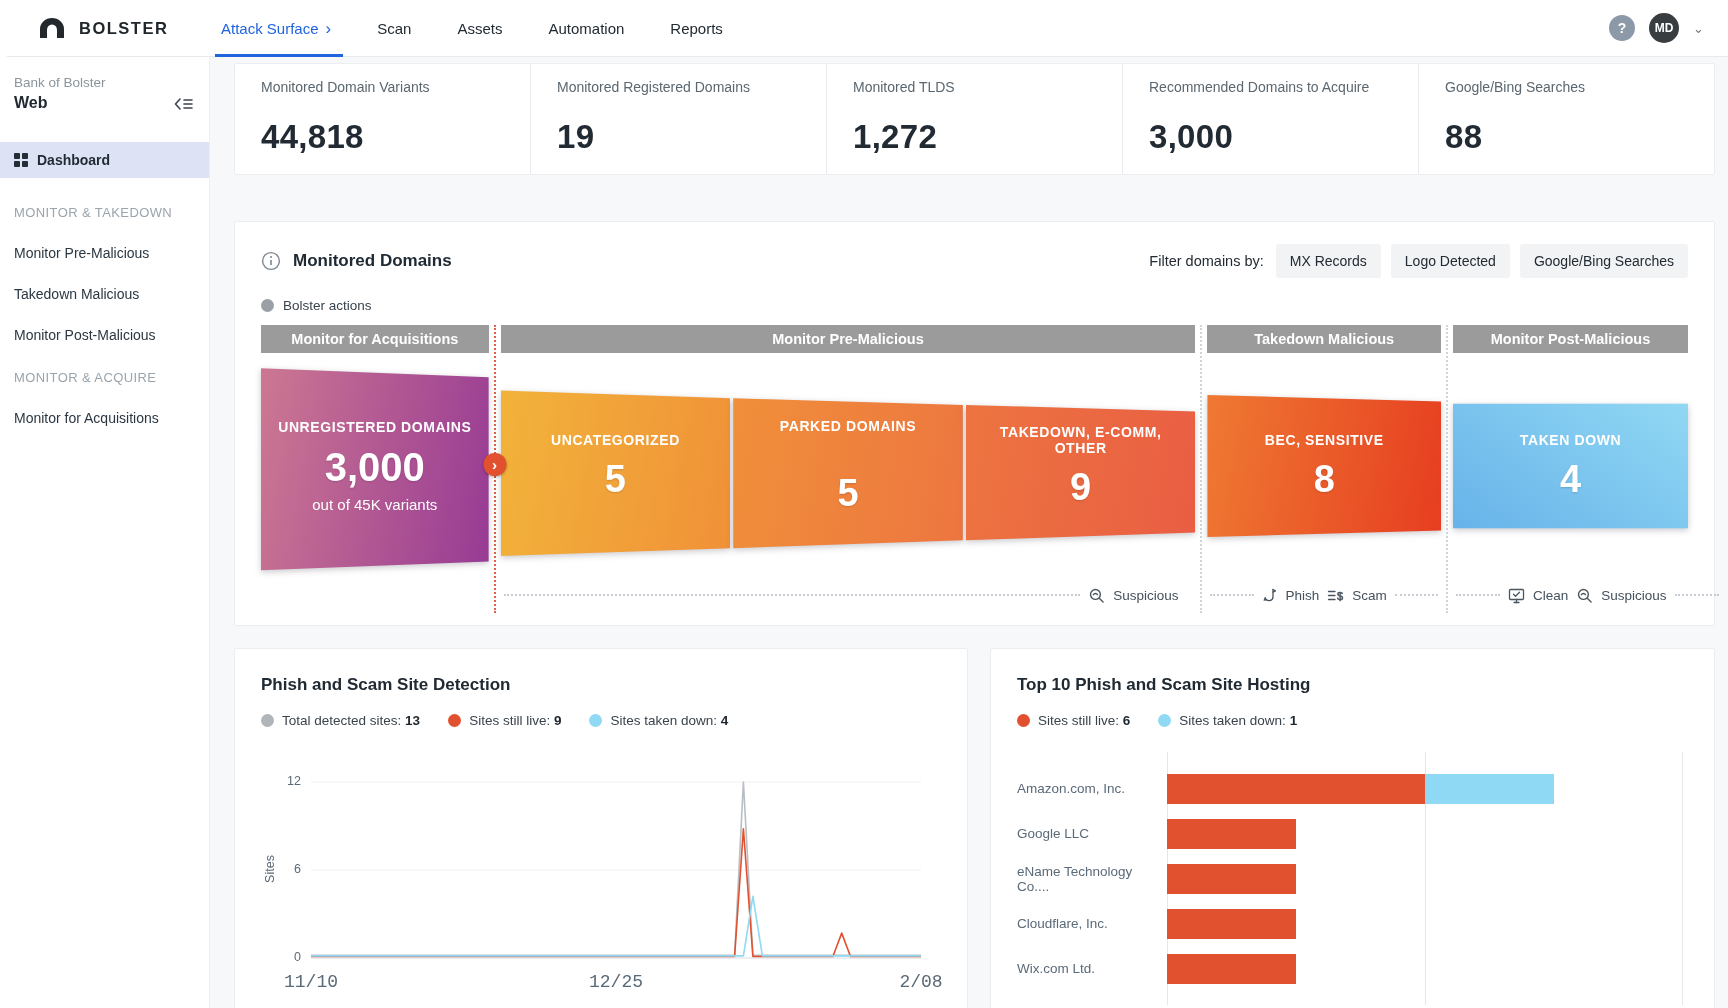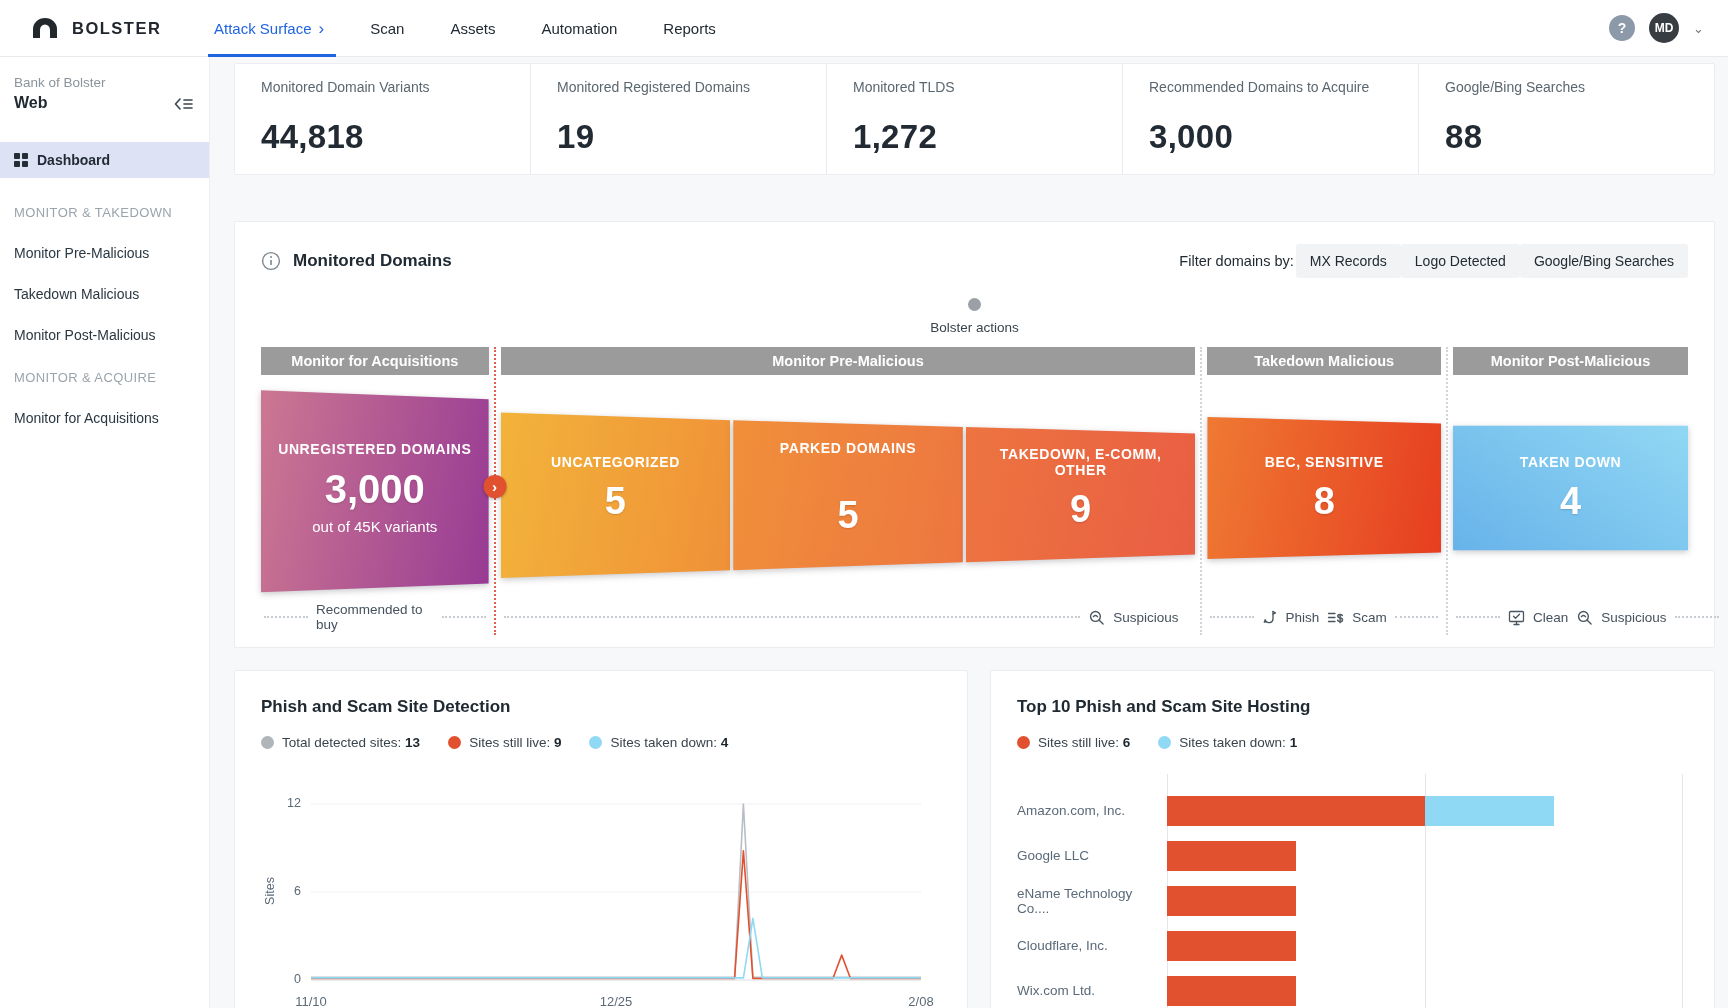--- a/index.html
+++ b/index.html
@@ -1,20 +1,20 @@
 <!DOCTYPE html>
 <html><head>
 <meta charset="utf-8">
 <style>
   * { box-sizing: border-box; margin: 0; padding: 0; }
   html,body { width:1728px; height:1008px; overflow:hidden; background:#fff;
     font-family:"Liberation Sans", sans-serif; color:#222b33; }
 
   
-  .topbar { position:absolute; top:0; left:0; right:0; height:57px; background:#fff;
+  .topbar { position:absolute; top:0; left:7px; right:0; height:57px; background:#fff;
     border-bottom:1px solid #e8eaed; display:flex; align-items:center; z-index:20; }
   .brand { display:flex; align-items:center; gap:12px; padding-left:30px; width:186px; }
   .brand-text { font-size:16.5px; font-weight:700; letter-spacing:1.5px; color:#20262b; }
   .mainnav { display:flex; gap:46px; margin-left:28px; height:57px; }
   .nav-item { font-size:15px; color:#222b33; line-height:57px; position:relative; cursor:pointer; white-space:nowrap; }
   .nav-item.active { color:#2064df; font-weight:500; }
   .nav-item.active .nav-underline { position:absolute; left:-6px; right:-12px; bottom:0; height:3px; background:#2064df; }
   .nav-chevron { color:#2064df; font-size:17px; margin-left:7px; }
   .top-right { margin-left:auto; display:flex; align-items:center; gap:14px; padding-right:24px; }
   .help-bubble { width:26px; height:26px; border-radius:50%; background:#8c99a8; color:#fff;
@@ -44,24 +44,24 @@
   .stats-card { display:flex; height:112px; }
   .stat { flex:1; padding:15px 0 0 26px; }
   .stat + .stat { border-left:1px solid #e8ebee; }
   .stat-label { font-size:14px; color:#5b6770; }
   .stat-value { margin-top:23px; font-size:33px; font-weight:700; color:#222b33; letter-spacing:.3px; }
 
   
   .monitored-card { margin-top:46px; padding:22px 26px 12px; }
   .card-head { display:flex; align-items:center; }
   .card-title { font-size:17px; font-weight:700; color:#202a33; margin-left:12px; }
-  .filters { margin-left:auto; display:flex; align-items:center; }
+  .filters { margin-left:auto; display:flex; align-items:center; gap:10px; }
   .filter-label { font-size:14.5px; color:#222b33; margin-right:2px; }
   .chip { background:#f1f3f5; border-radius:3px; padding:9px 14px; font-size:14px; color:#222b33; cursor:pointer; white-space:nowrap; }
-  .actions-legend { margin-top:20px; display:flex; align-items:center; gap:9px; font-size:13.5px; color:#39434c;flex-direction:column; }
+  .actions-legend { margin-top:20px; display:flex; align-items:center; gap:9px; font-size:13.5px; color:#39434c; }
   .gray-dot { width:13px; height:13px; border-radius:50%; background:#9aa0a6; }
 
   .funnel { margin-top:12px; display:flex; position:relative; }
   .fcol { display:flex; flex-direction:column; }
   .fcol.c1 { width:228px; } .fcol.c2 { width:696px; } .fcol.c3 { width:234px; } .fcol.c4 { width:235px; }
   .fcol-head { height:28px; background:#9b9b9b; color:#fff; font-size:14.5px; font-weight:700;
     display:flex; align-items:center; justify-content:center; }
   .fshape-row { height:222px; margin-top:2px; position:relative; display:flex; gap:3px; }
   .fcell { flex:1; position:relative; }
   .fwrap { position:absolute; inset:0; filter:drop-shadow(0 2px 3px rgba(40,40,60,.25)); }
@@ -100,21 +100,21 @@
   .legend-dot { width:13px; height:13px; border-radius:50%; display:inline-block; margin-right:8px; vertical-align:-2px; }
 
   .line-chart { margin-top:46px; display:flex; }
   .ylab { width:18px; position:relative; }
   .ylab span { position:absolute; top:50%; left:50%; transform:translate(-50%,-50%) rotate(-90deg);
     font-size:12.5px; color:#5b6a78; }
   .yticks { width:32px; position:relative; }
   .yticks span { position:absolute; right:10px; font-size:12.5px; color:#5b6a78; }
   .plot { position:relative; width:610px; height:190px; }
   .xticks { position:relative; height:20px; margin-top:8px; margin-left:50px; width:610px; }
-  .xticks span { position:absolute; transform:translateX(-50%); font-size:13px; color:#5b6a78; white-space:nowrap; }
+  .xticks span { position:absolute; transform:translateX(-50%); font-size:18px; color:#5b6a78; white-space:nowrap;font-family:Liberation Mono, monospace; }
 
   .hbar-chart { margin-top:38px; position:relative; }
   .hgrid { position:absolute; left:150px; top:-14px; width:515px; height:253px; }
   .hgrid i { position:absolute; top:0; bottom:0; border-left:1px solid #e3e6ea; }
   .hrow { display:flex; align-items:center; height:45px; position:relative; }
   .hlabel { width:150px; font-size:13.5px; color:#5b6a78; flex:none; }
   .htrack { position:relative; width:515px; height:30px; display:flex; }
   .hbar { height:100%; }
   .haxis { position:relative; margin-left:150px; width:515px; height:20px; margin-top:14px; }
   .haxis span { position:absolute; transform:translateX(-50%); font-size:13.5px; color:#5b6a78; }
@@ -239,25 +239,20 @@
         <div class="fshape-row">
           <div class="fcell">
             <div class="fwrap">
                 <div class="fshape shape-acq">
               <div class="flabel">UNREGISTERED DOMAINS</div>
               <div class="fvalue">3,000</div>
               <div class="fsub">out of 45K variants</div>
             </div>
               </div>
           </div>
-        </div>
-        <div class="ffoot">
-          <span class="leader small"></span>
-          <span>Recommended to buy</span>
-          <span class="leader small"></span>
         </div>
       </div>
 
       <div class="fdivider red">
         <span class="red-badge">›</span>
       </div>
 
       <div class="fcol c2">
         <div class="fcol-head">Monitor Pre-Malicious</div>
         <div class="fshape-row">

